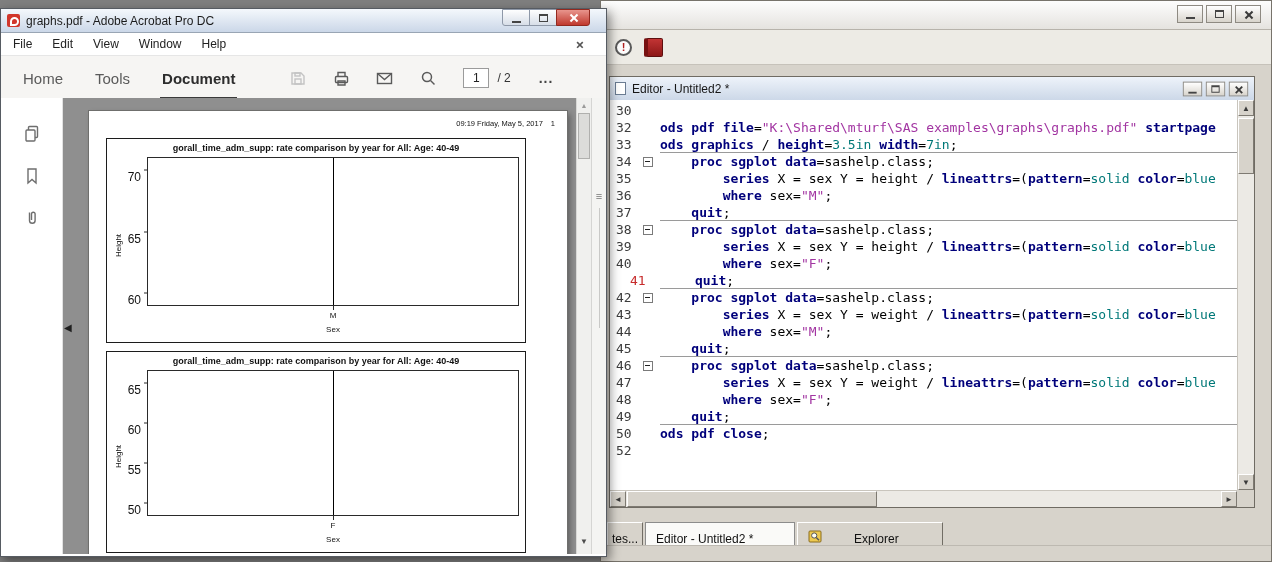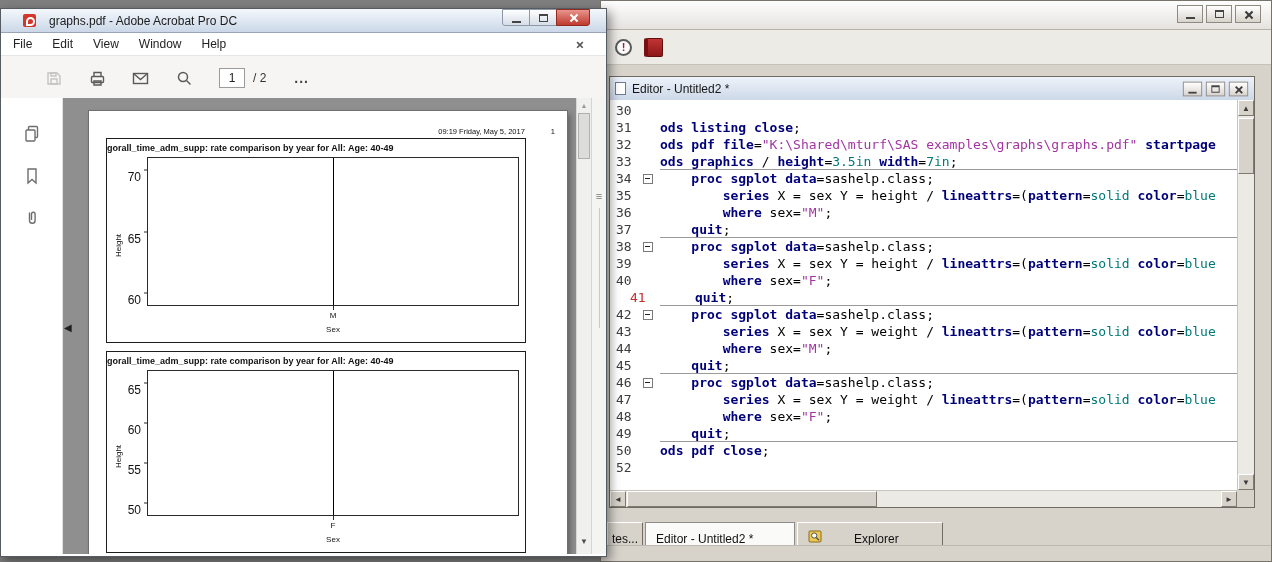--- a/index.html
+++ b/index.html
@@ -64,21 +64,21 @@
         border:1px solid;border-color:#ffffff #716d65 #716d65 #ffffff;box-sizing:border-box;white-space:nowrap;overflow:hidden;}
   .stab.partial{width:36px;flex:0 0 36px;padding:0 4px;}
   .stab.active{background:#fafaf8;border-color:#8c8c8c;min-width:150px;}
   .stab.plain{min-width:146px;gap:32px;}
   .sas-status{position:absolute;left:0;right:0;bottom:0;height:15px;background:#d7d3cb;border-top:1px solid #bdb9b1;}
 
   
   .acr{position:absolute;left:0;top:8px;width:607px;height:549px;background:#fff;border:1px solid #565b62;
        box-shadow:3px 4px 10px rgba(0,0,0,.45);box-sizing:border-box;}
   .acr-titlebar{height:23px;background:linear-gradient(#f4f8fc,#cbd7e8);border-bottom:1px solid #99a5b4;
-       display:flex;align-items:center;padding-left:22px;gap:13px;}
+       display:flex;align-items:center;padding-left:6px;gap:6px;}
   .pdficon{width:13px;height:13px;background:#d1372c;border-radius:2px;position:relative;}
   .pdficon::after{content:'';position:absolute;left:3px;top:3px;width:5px;height:5px;border:2px solid #fff;border-radius:50% 50% 50% 0;}
   .acr-title{font-size:12px;color:#1b1b1b;}
   .acr-btns{margin-left:auto;margin-right:16px;display:flex;align-self:flex-start;}
   .abtn{width:28px;height:17px;border:1px solid #8e98a8;background:linear-gradient(#fefefe,#d7dee8);margin-left:-1px;
        display:flex;align-items:center;justify-content:center;color:#3c4654;box-sizing:border-box;}
   .abtn:first-child{border-radius:0 0 0 3px;}
   .abtn.close{width:34px;background:linear-gradient(#e8958d,#c0392e);border-color:#93291f;color:#fff;border-radius:0 0 3px 0;}
   .acr-menubar{height:22px;background:#fff;border-bottom:1px solid #e6e6e6;display:flex;align-items:center;padding-left:12px;position:relative;}
   .menu-items{display:flex;gap:20px;font-size:12px;color:#222;}
@@ -95,24 +95,24 @@
   .page-box{width:26px;height:20px;border:1px solid #9b9b9b;background:#fff;display:flex;align-items:center;justify-content:center;font-size:12px;color:#222;box-sizing:border-box;}
   .page-total{font-size:12px;color:#333;}
   .overflow{margin-left:28px;font-size:14px;color:#444;font-weight:bold;letter-spacing:1px;}
 
   .acr-body{position:absolute;left:0;right:0;top:89px;bottom:2px;display:flex;}
   .acr-sidebar{width:62px;background:#fff;border-right:1px solid #e2e2e2;display:flex;flex-direction:column;align-items:center;padding-top:26px;gap:18px;box-sizing:border-box;}
   .acr-docarea{position:relative;flex:1;background:#8f8f8f;overflow:hidden;}
   .prev-arrow{position:absolute;left:1px;top:224px;font-size:10px;color:#1f1f1f;z-index:3;}
   .pdf-page{position:absolute;left:26px;top:13px;width:478px;height:620px;background:#fff;
             box-shadow:0 0 0 1px #6f6f6d,3px 3px 6px rgba(0,0,0,.35);}
-  .doc-header{position:absolute;top:16px;right:12px;display:flex;gap:26px;font-size:7.5px;color:#111;margin-left:32px;}
+  .doc-header{position:absolute;top:8px;right:12px;display:flex;gap:8px;font-size:7.5px;color:#111;margin-left:32px;}
 
   .chart{position:absolute;left:17px;width:420px;border:1px solid #1c1c1c;background:#fff;box-sizing:border-box;}
-  .ch-title{position:absolute;top:4px;left:0;right:0;text-align:left;font-size:9px;font-weight:bold;color:#111;}
+  .ch-title{position:absolute;top:4px;left:0;right:0;text-align:center;font-size:9px;font-weight:bold;color:#111;}
   .ch-ylab{position:absolute;left:-4px;top:50%;transform:rotate(-90deg);font-size:8px;color:#111;width:30px;text-align:center;}
   .ch-plot{position:absolute;left:40px;right:6px;top:18px;bottom:36px;border:1px solid #2a2a2a;}
   .ch-ytick{position:absolute;right:calc(100% + 7px);transform:translateY(-50%);font-size:12px;color:#111;margin-top:7px;}
   .ch-ymark{position:absolute;right:100%;width:4px;height:1px;background:#2a2a2a;transform:translateY(-50%);}
   .ch-vline{position:absolute;left:50%;top:0;bottom:0;width:1px;background:#000;}
   .ch-xtick{position:absolute;bottom:22px;left:40px;right:6px;text-align:center;font-size:8px;color:#111;}
   .ch-xmark{position:absolute;bottom:32px;height:4px;width:1px;background:#2a2a2a;left:calc(40px + (100% - 46px)/2);}
   .ch-xlab{position:absolute;bottom:8px;left:40px;right:6px;text-align:center;font-size:8px;color:#111;}
 
   .acr-vscroll{position:absolute;top:0;right:0;bottom:0;width:15px;background:#f0f0ee;border-left:1px solid #d8d8d6;box-sizing:border-box;}
@@ -159,21 +159,20 @@
               <span class="g-max"></span>
             </span>
           <span class="ebtn">
               <span class="x-icon"></span>
             </span>
         </span>
       </div>
       <div class="ed-body">
         <div class="code">
             <div class="cl"><span class="ln">30</span><span class="fold"></span><span class="ct"></span></div>
-            <div class="cl"><span class="ln">31</span><span class="fold"></span><span class="ct"><span class="tk-k">ods</span><span class="tk-t"> </span><span class="tk-k">listing</span><span class="tk-t"> </span><span class="tk-k">close</span><span class="tk-t">;</span></span></div>
             <div class="cl"><span class="ln">32</span><span class="fold"></span><span class="ct"><span class="tk-k">ods</span><span class="tk-t"> </span><span class="tk-k">pdf</span><span class="tk-t"> </span><span class="tk-k">file</span><span class="tk-t">=</span><span class="tk-s">"K:\Shared\mturf\SAS examples\graphs\graphs.pdf"</span><span class="tk-t"> </span><span class="tk-k">startpage</span></span></div>
             <div class="cl div"><span class="ln">33</span><span class="fold"></span><span class="ct"><span class="tk-k">ods</span><span class="tk-t"> </span><span class="tk-k">graphics</span><span class="tk-t"> / </span><span class="tk-k">height</span><span class="tk-t">=</span><span class="tk-v">3.5in</span><span class="tk-t"> </span><span class="tk-k">width</span><span class="tk-t">=</span><span class="tk-v">7in</span><span class="tk-t">;</span></span></div>
             <div class="cl"><span class="ln">34</span><span class="fold on"></span><span class="ct"><span class="tk-t">    </span><span class="tk-k">proc</span><span class="tk-t"> </span><span class="tk-k">sgplot</span><span class="tk-t"> </span><span class="tk-k">data</span><span class="tk-t">=</span><span class="tk-t">sashelp.class</span><span class="tk-t">;</span></span></div>
             <div class="cl"><span class="ln">35</span><span class="fold"></span><span class="ct"><span class="tk-t">        </span><span class="tk-k">series</span><span class="tk-t"> X = sex Y = height / </span><span class="tk-k">lineattrs</span><span class="tk-t">=(</span><span class="tk-k">pattern</span><span class="tk-t">=</span><span class="tk-v">solid</span><span class="tk-t"> </span><span class="tk-k">color</span><span class="tk-t">=</span><span class="tk-v">blue</span></span></div>
             <div class="cl"><span class="ln">36</span><span class="fold"></span><span class="ct"><span class="tk-t">        </span><span class="tk-k">where</span><span class="tk-t"> sex=</span><span class="tk-s">"M"</span><span class="tk-t">;</span></span></div>
             <div class="cl div"><span class="ln">37</span><span class="fold"></span><span class="ct"><span class="tk-t">    </span><span class="tk-k">quit</span><span class="tk-t">;</span></span></div>
             <div class="cl"><span class="ln">38</span><span class="fold on"></span><span class="ct"><span class="tk-t">    </span><span class="tk-k">proc</span><span class="tk-t"> </span><span class="tk-k">sgplot</span><span class="tk-t"> </span><span class="tk-k">data</span><span class="tk-t">=</span><span class="tk-t">sashelp.class</span><span class="tk-t">;</span></span></div>
             <div class="cl"><span class="ln">39</span><span class="fold"></span><span class="ct"><span class="tk-t">        </span><span class="tk-k">series</span><span class="tk-t"> X = sex Y = height / </span><span class="tk-k">lineattrs</span><span class="tk-t">=(</span><span class="tk-k">pattern</span><span class="tk-t">=</span><span class="tk-v">solid</span><span class="tk-t"> </span><span class="tk-k">color</span><span class="tk-t">=</span><span class="tk-v">blue</span></span></div>
             <div class="cl"><span class="ln">40</span><span class="fold"></span><span class="ct"><span class="tk-t">        </span><span class="tk-k">where</span><span class="tk-t"> sex=</span><span class="tk-s">"F"</span><span class="tk-t">;</span></span></div>
             <div class="cl div"><span class="ln red">41</span><span class="fold"></span><span class="ct"><span class="tk-t">    </span><span class="tk-k">quit</span><span class="tk-t">;</span></span></div>
@@ -243,20 +242,25 @@
           <span class="menu-item">File</span>
           <span class="menu-item">Edit</span>
           <span class="menu-item">View</span>
           <span class="menu-item">Window</span>
           <span class="menu-item">Help</span>
         </span>
       <span class="menubar-x x-icon"></span>
     </div>
 
     <div class="acr-toolbar">
+      <span class="acr-tabs">
+          <span class="atab">Home</span>
+          <span class="atab">Tools</span>
+          <span class="atab active">Document</span>
+        </span>
       <span class="tool-icons">
         <span class="tico">
           <svg width="18" height="18" viewBox="0 0 18 18" fill="none" stroke="#c3c3c3" stroke-width="1.4">
               <path d="M3 4 h9 l3 3 v8 h-12 z"></path>
               <rect x="6" y="10" width="6" height="5"></rect>
               <rect x="6" y="4" width="5" height="3"></rect>
             </svg>
         </span>
         <span class="tico">
           <svg width="18" height="18" viewBox="0 0 18 18" fill="none" stroke="#5a5a5a" stroke-width="1.4">

